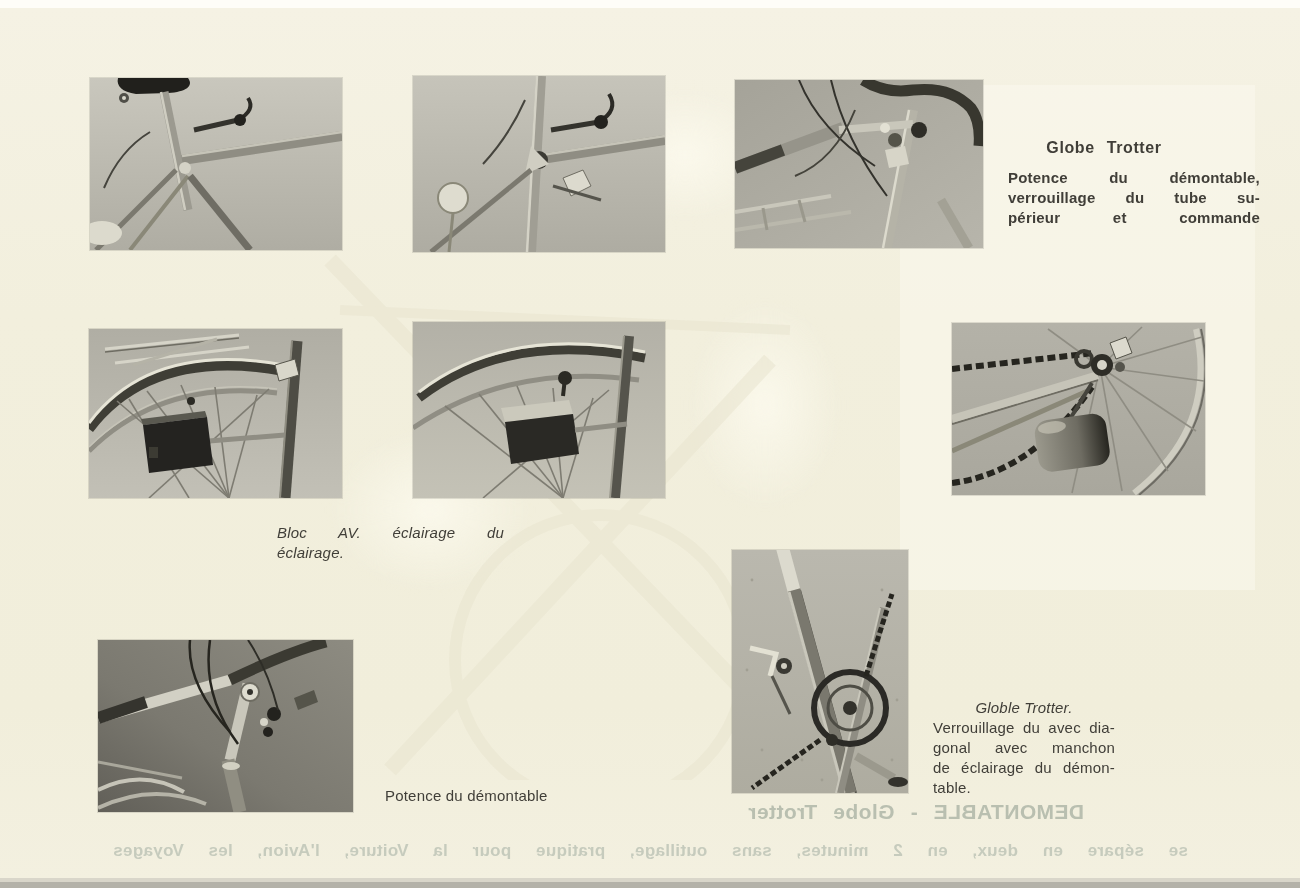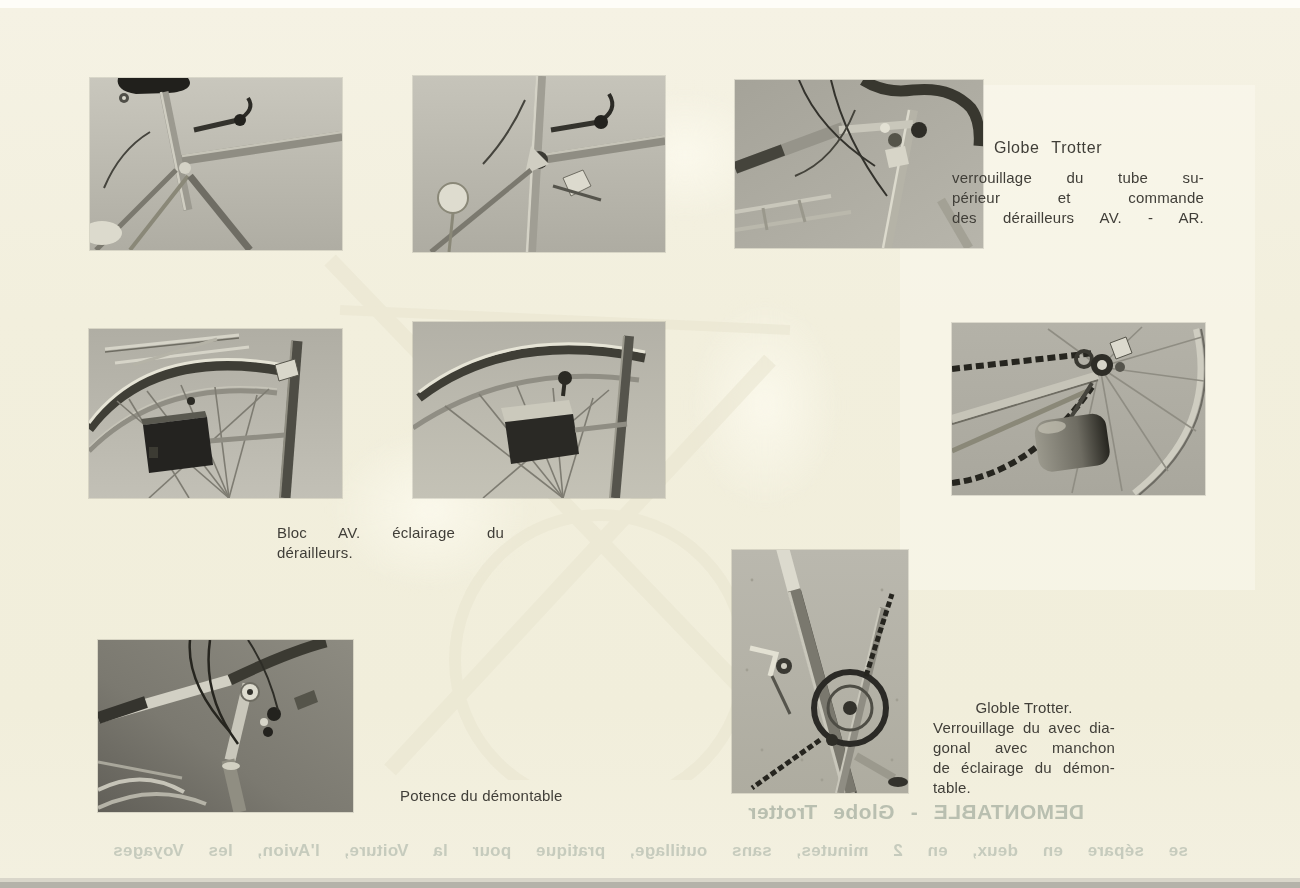--- a/index.html
+++ b/index.html
@@ -126,26 +126,26 @@
       <circle cx="160" cy="60" r="7" fill="#55544a"></circle>
       <polygon points="150,70 170,66 174,84 154,88" fill="#d7d5c8"></polygon>
       <line x1="0" y1="132" x2="96" y2="116" stroke="#c9c7bb" stroke-width="4"></line>
       <line x1="0" y1="150" x2="116" y2="132" stroke="#bab8ac" stroke-width="4"></line>
       <line x1="28" y1="128" x2="32" y2="150" stroke="#9a988c" stroke-width="3"></line>
       <line x1="64" y1="120" x2="70" y2="142" stroke="#9a988c" stroke-width="3"></line>
       <line x1="206" y1="120" x2="234" y2="168" stroke="#a3a195" stroke-width="9"></line>
     </svg>
   </div>
 
-  <div class="cap" style="left:952px;top:138px;width:252px;">
+  <div class="cap" style="left:1008px;top:138px;width:252px;font-weight:bold;">
     <div class="cap-h" style="padding-right:60px;">Globe Trotter</div>
     <div style="height:10px;"></div>
+    <div class="ln jl">Potence du démontable,</div>
     <div class="ln jl">verrouillage du tube su-</div>
     <div class="ln jl">périeur et commande</div>
-    <div class="ln jl">des dérailleurs AV. - AR.</div>
   </div>
 
   <div class="photo" style="left:89px;top:329px;width:253px;height:169px;">
     <svg viewBox="0 0 253 169" preserveAspectRatio="none">
       <defs>
           <linearGradient id="g4" x1="0" y1="0" x2="0" y2="1">
         <stop offset="0" stop-color="#b0aea4"></stop>
             <stop offset="1" stop-color="#c2c0b6"></stop>
           </linearGradient>
         </defs>
@@ -241,23 +241,23 @@
       <polygon points="158,20 174,14 180,30 164,36" fill="#dcdace" stroke="#55544a"></polygon>
       <circle cx="168" cy="44" r="5" fill="#55544c"></circle>
       <line x1="118" y1="96" x2="140" y2="60" stroke="#45443d" stroke-width="4"></line>
       <g transform="rotate(-8 118 118)">
         <rect x="84" y="94" width="72" height="52" rx="14" fill="url(#lamp)"></rect>
         <ellipse cx="102" cy="102" rx="14" ry="6" fill="#c4c2b4" opacity=".7"></ellipse>
       </g>
     </svg>
   </div>
 
-  <div class="cap" style="left:277px;top:523px;width:227px;">
+  <div class="cap" style="left:277px;top:523px;width:227px;font-style:italic;">
     <div class="ln jl">Bloc AV. éclairage du</div>
-    <div class="ln">dérailleurs.</div>
+    <div class="ln">éclairage.</div>
   </div>
 
   <div class="photo" style="left:98px;top:640px;width:255px;height:172px;">
     <svg viewBox="0 0 255 172" preserveAspectRatio="none">
       <defs>
           <linearGradient id="g7" x1="1" y1="0" x2="0" y2="1">
         <stop offset="0" stop-color="#8d8b81"></stop>
             <stop offset=".6" stop-color="#7b7970"></stop>
         <stop offset="1" stop-color="#615f58"></stop>
           </linearGradient>
@@ -317,26 +317,26 @@
       <polyline points="18,98 44,104 38,126" stroke="#e3e1d3" stroke-width="5" fill="none"></polyline>
       <circle cx="52" cy="116" r="8" fill="#3a3933"></circle>
         <circle cx="52" cy="116" r="3" fill="#cfcdc1"></circle>
       <line x1="40" y1="126" x2="58" y2="164" stroke="#55544c" stroke-width="3"></line>
       <circle cx="100" cy="190" r="6" fill="#2e2d27"></circle>
       <line x1="124" y1="206" x2="162" y2="228" stroke="#9b998d" stroke-width="8"></line>
       <ellipse cx="166" cy="232" rx="10" ry="5" fill="#33322c"></ellipse>
     </svg>
   </div>
 
-  <div class="cap" style="left:400px;top:786px;width:200px;">
+  <div class="cap" style="left:385px;top:786px;width:200px;">
     <div class="ln">Potence du démontable</div>
   </div>
 
   <div class="cap" style="left:933px;top:698px;width:182px;">
-    <div class="ln" style="text-align:center;">Globle Trotter.</div>
+    <div class="ln" style="text-align:center;font-style:italic;">Globle Trotter.</div>
     <div class="ln jl">Verrouillage du avec dia-</div>
     <div class="ln jl">gonal avec manchon</div>
     <div class="ln jl">de éclairage du démon-</div>
     <div class="ln">table.</div>
   </div>
 
   <div class="bleed bleed-title" style="left:748px;top:800px;width:336px;">DEMONTABLE - Globe Trotter</div>
   <div class="bleed bleed-sub" style="left:113px;top:841px;width:1075px;">se sépare en deux, en 2 minutes, sans outillage, pratique pour la Voiture, l'Avion, les Voyages</div>
 
   <div class="strip-bottom-soft"></div>

